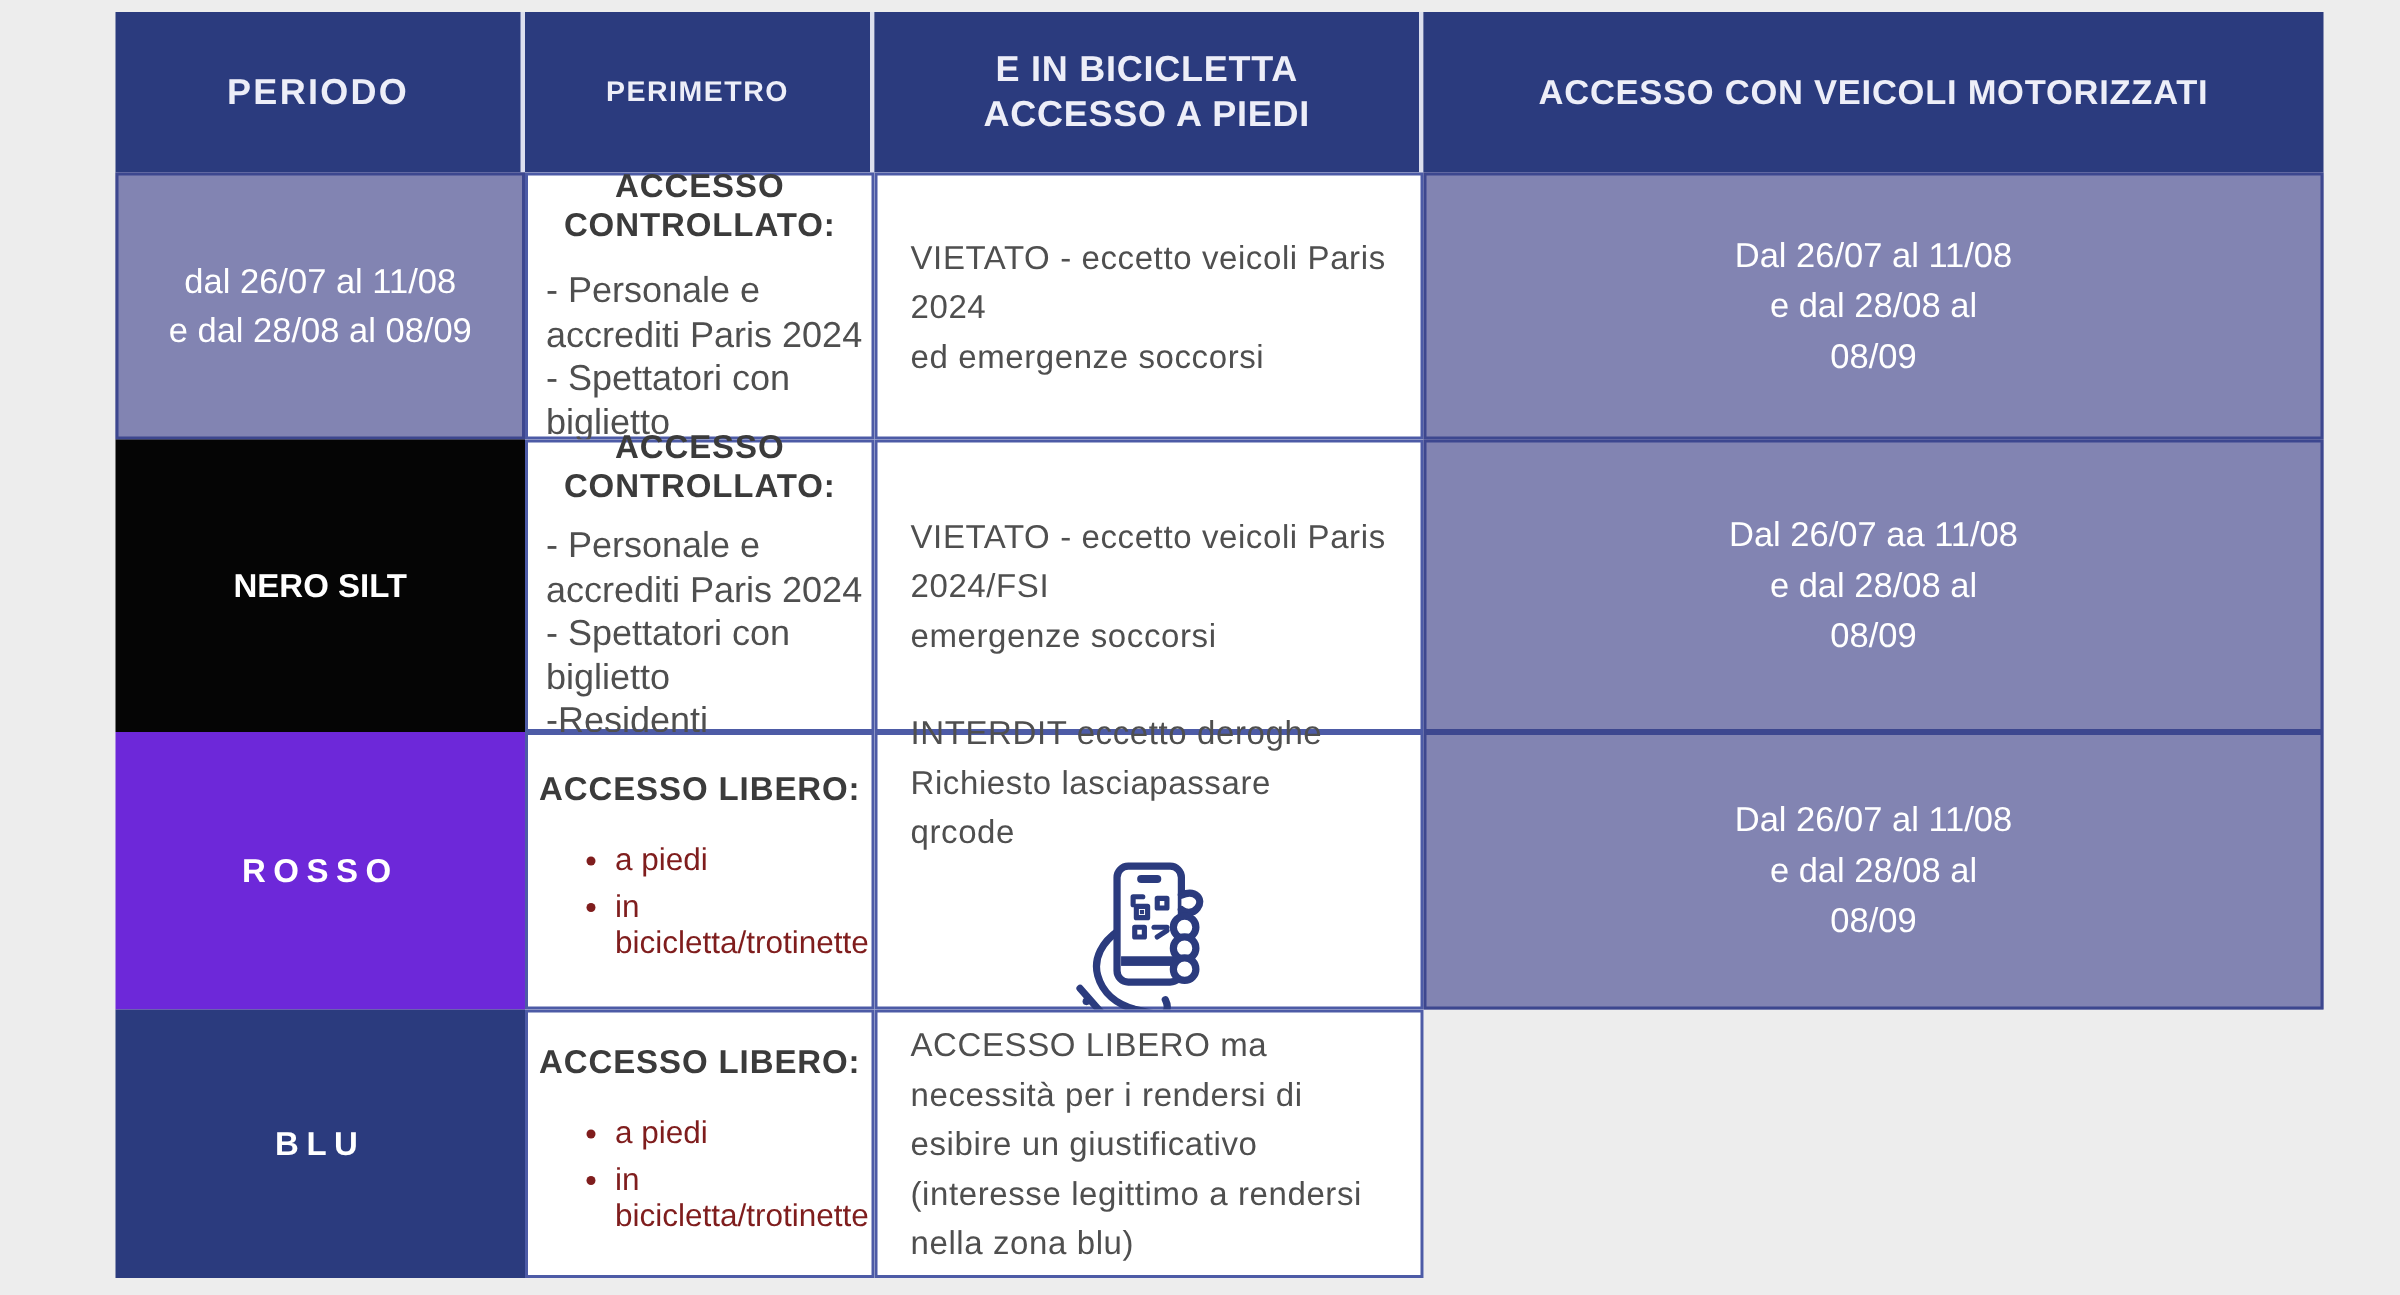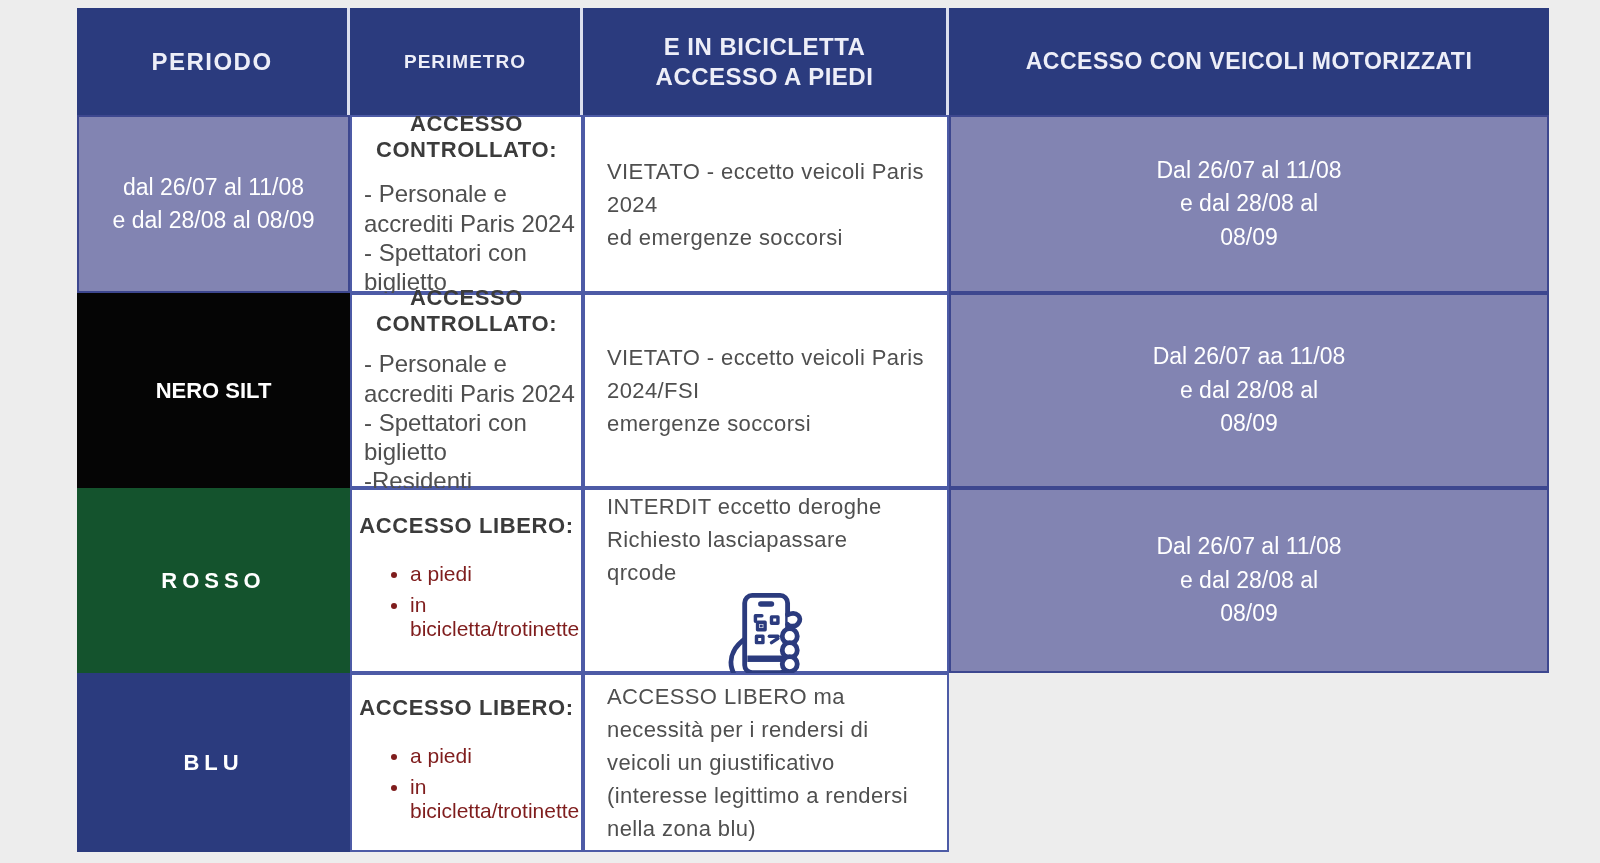--- a/index.html
+++ b/index.html
@@ -31,34 +31,34 @@
   
   .period-cell{
     background:#8284b2;border:2px solid #3d478f;
     color:#ffffff;text-align:center;font-size:23px;line-height:1.45;
   }
 
   
   .zone-cell{color:#ffffff;font-weight:bold;text-align:center;align-items:center;font-size:22px;line-height:1.5}
   .z-grigio{background:#58585a;font-size:21px}
   .z-nero{background:#050505}
-  .z-rosso{background:#14532d;letter-spacing:5px}
+  .z-rosso{background:#6d28d9;letter-spacing:5px}
   .z-blu{background:#2b3b7e;letter-spacing:5px}
 
   
   .white-cell{background:#ffffff;border:2px solid #4d5ba6;color:#4f4f4f}
   .access-cell{padding:4px 6px}
   .access-heading{font-weight:bold;color:#3b3b3b;font-size:22px;text-align:center;letter-spacing:.6px;margin-bottom:16px}
   .access-heading.tight{margin-bottom:12px}
   .dash-list div{font-size:24px;line-height:1.22;color:#4f4f4f;padding-left:6px}
   ul.bullet-list{margin:0;padding-left:52px;font-size:21px;color:#7f1d1d}
   ul.bullet-list li{margin:7px 0}
 
   .vehicle-cell{padding:0 12px 0 22px;font-size:22px;line-height:1.5;letter-spacing:.4px}
-  .vehicle-flex{align-items:center;justify-content:space-between;padding-right:36px}
+  .vehicle-flex{align-items:center;padding-right:36px}
   .vehicle-lines{display:block}
   .qr-icon{flex:0 0 auto;margin-left:10px}
 </style>
 </head>
 <body>
 
 <div class="access-table">
 
   <div class="cell header-cell h-periodo">
     <span>PERIODO</span>
@@ -171,17 +171,17 @@
   </div>
   <div class="cell white-cell access-cell">
     <div class="access-heading">ACCESSO LIBERO:</div>
     <ul class="bullet-list">
         <li>a piedi</li>
         <li>in bicicletta/trotinette</li>
       </ul>
   </div>
   <div class="cell white-cell vehicle-cell">
     <div>ACCESSO LIBERO ma necessità per i rendersi di</div>
-    <div> veicoli un giustificativo</div>
+    <div> esibire un giustificativo</div>
     <div>(interesse legittimo a rendersi nella zona blu)</div>
   </div>
 
 </div>
 
 </body></html>

